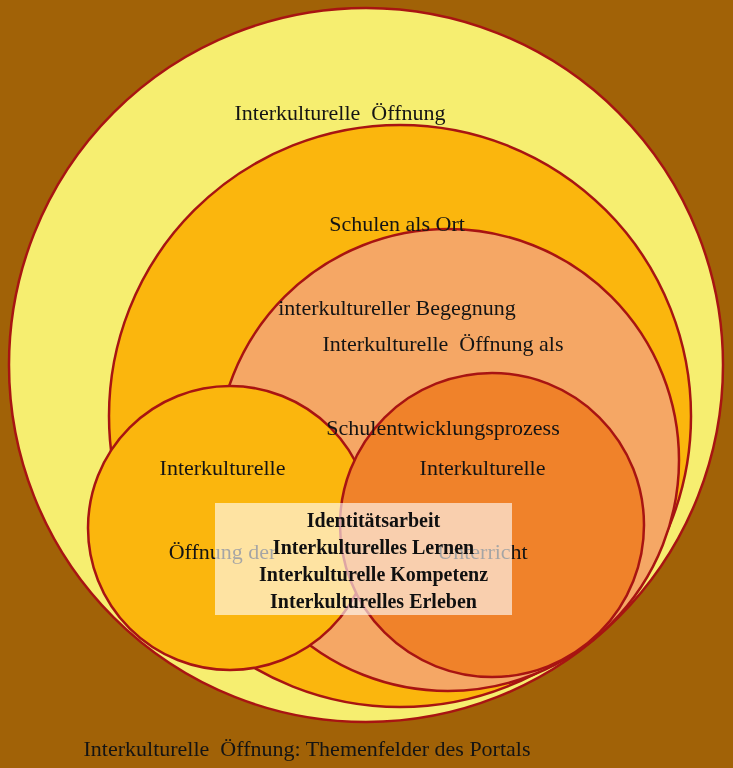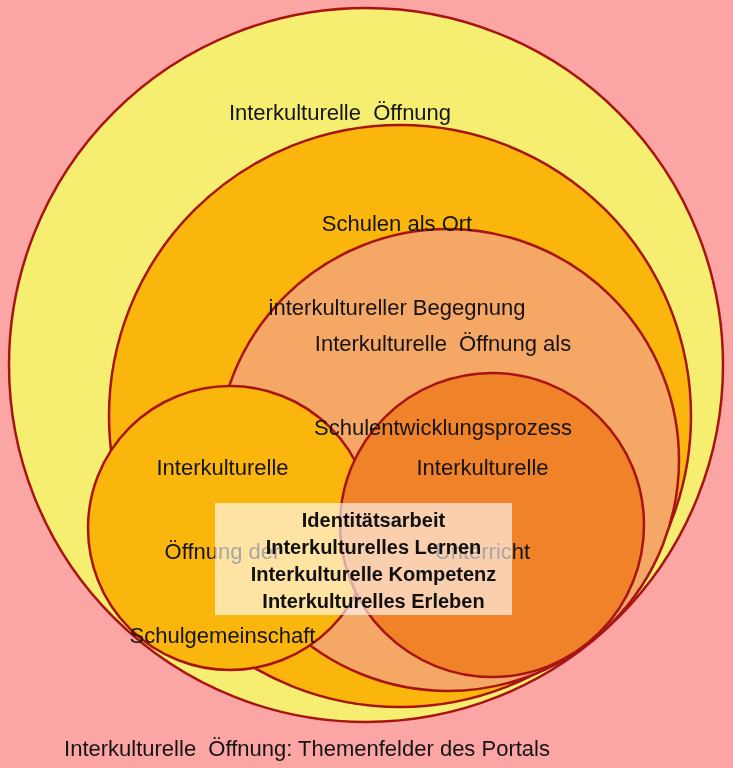--- a/index.html
+++ b/index.html
@@ -1,22 +1,22 @@
 <!DOCTYPE html>
 <html><head>
 <meta charset="utf-8">
 <style>
   html, body { margin: 0; padding: 0; background: #ffffff; }
   .canvas {
     position: relative;
     width: 733px;
     height: 768px;
-    background: #fca5a5;
+    background: #a16207;
     overflow: hidden;
-    font-family: Liberation Sans, sans-serif;
+    font-family: Liberation Serif, serif;
     color: #111111;
   }
   .canvas svg { position: absolute; left: 0; top: 0; }
   .ring-label {
     position: absolute;
     text-align: center;
     font-size: 22px;
     line-height: 28px;
     white-space: pre-wrap;
     color: #141414;
@@ -79,21 +79,20 @@
   </div>
 
   <div class="ring-label label-school-dev">
     <span>Interkulturelle  Öffnung als</span>
     <span>Schulentwicklungsprozess</span>
   </div>
 
   <div class="ring-label label-school-community">
     <span>Interkulturelle</span>
     <span>Öffnung der</span>
-    <span>Schulgemeinschaft</span>
   </div>
 
   <div class="ring-label label-teaching">
     <span>Interkulturelle</span>
     <span>Unterricht</span>
   </div>
 
   <div class="center-box">
     <span>Identitätsarbeit</span>
     <span>Interkulturelles Lernen</span>

